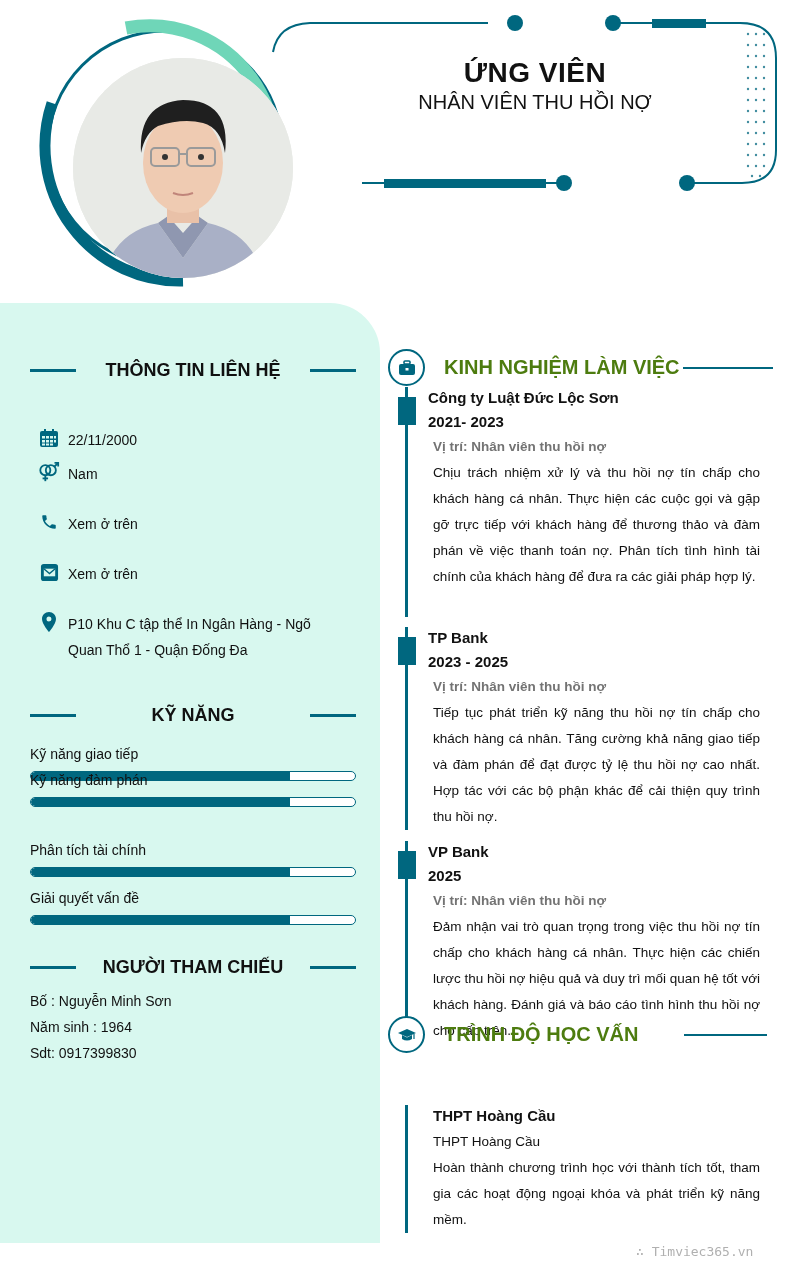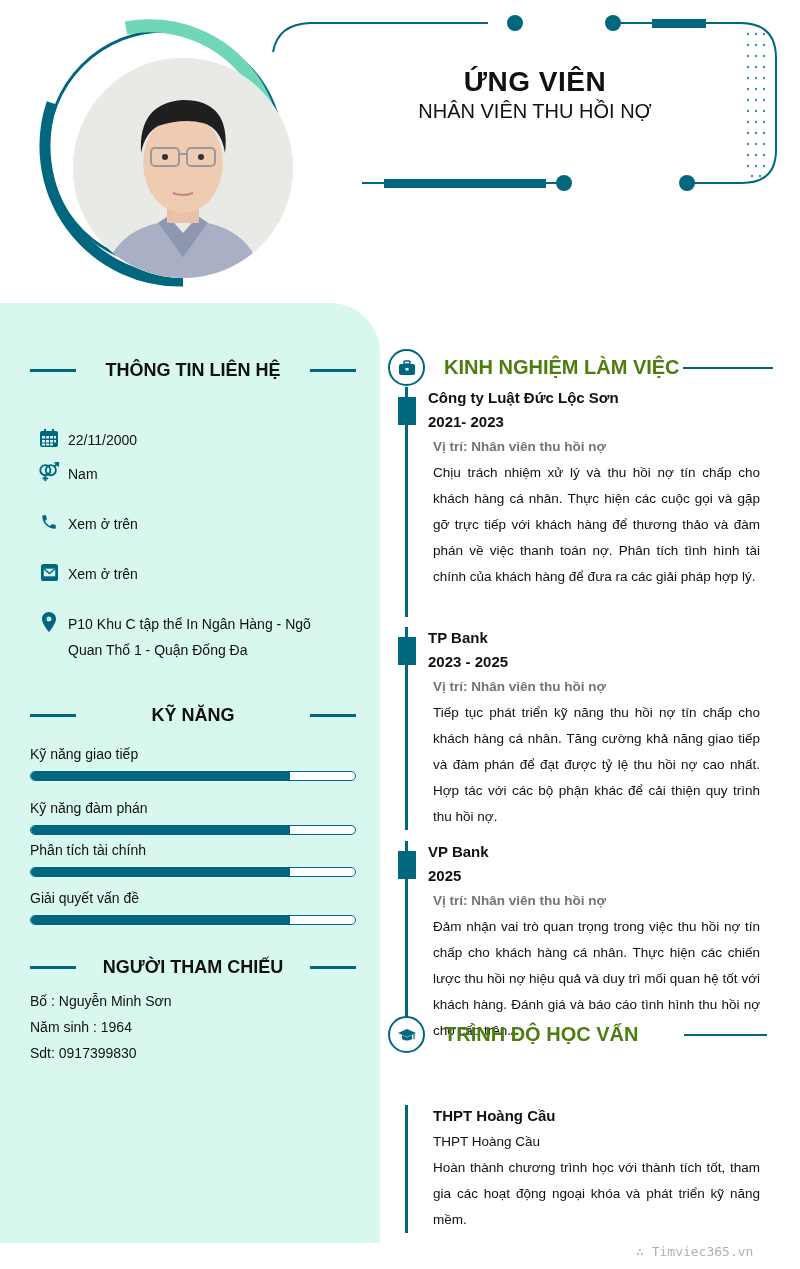--- a/index.html
+++ b/index.html
@@ -8,21 +8,21 @@
 
   
   .header { position: absolute; left: 0; top: 0; width: 800px; height: 300px; }
   .avatar-wrap { position: absolute; left: 18px; top: 18px; width: 278px; height: 278px; }
   .avatar-wrap svg.rings { position: absolute; left: 0; top: 0; }
   .avatar {
     position: absolute; left: 55px; top: 40px; width: 220px; height: 220px; border-radius: 50%;
     overflow: hidden; background: #e9ebe8;
   }
   .header-frame { position: absolute; left: 270px; top: 10px; }
-  .title-block { position: absolute; left: 380px; top: 66px; width: 310px; text-align: center; }
+  .title-block { position: absolute; left: 380px; top: 57px; width: 310px; text-align: center; }
   .name { font-size: 28px; font-weight: 700; letter-spacing: 0.5px; color: #111; }
   .position { font-size: 20px; font-weight: 400; margin-top: 2px; color: #111; }
 
   
   .left-panel {
     position: absolute; left: 0; top: 303px; width: 380px; height: 940px;
     background: #d8f8ef; border-top-right-radius: 50px;
   }
   .sec-title {
     position: absolute; left: 30px; width: 326px; height: 24px;
@@ -250,21 +250,21 @@
     <span class="txt">KỸ NĂNG</span>
     <span class="line"></span>
   </div>
 
   <div class="skill" style="top:441px;">
     <div class="lbl">Kỹ năng giao tiếp</div>
     <div class="bar">
         <div class="fill" style="width:80%"></div>
       </div>
   </div>
-  <div class="skill" style="top:495px;">
+  <div class="skill" style="top:467px;">
     <div class="lbl">Kỹ năng đàm phán</div>
     <div class="bar">
         <div class="fill" style="width:80%"></div>
       </div>
   </div>
   <div class="skill" style="top:537px;">
     <div class="lbl">Phân tích tài chính</div>
     <div class="bar">
         <div class="fill" style="width:80%"></div>
       </div>

